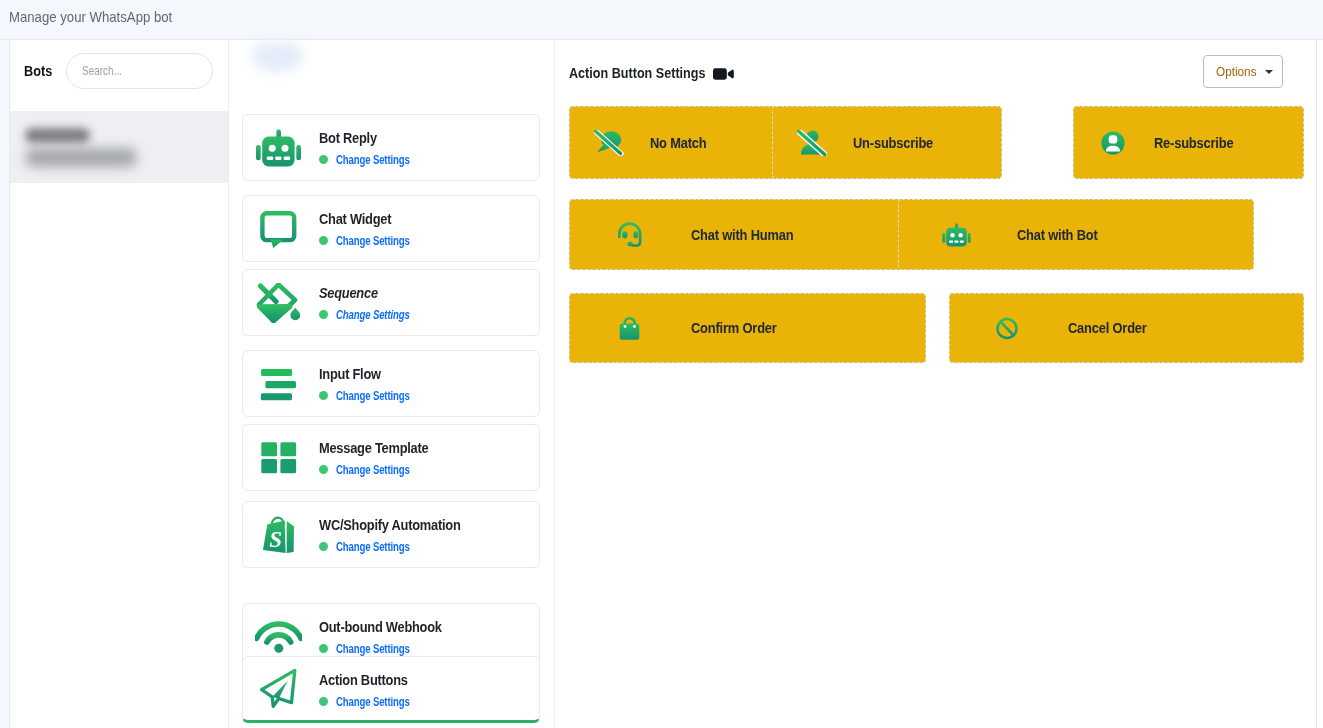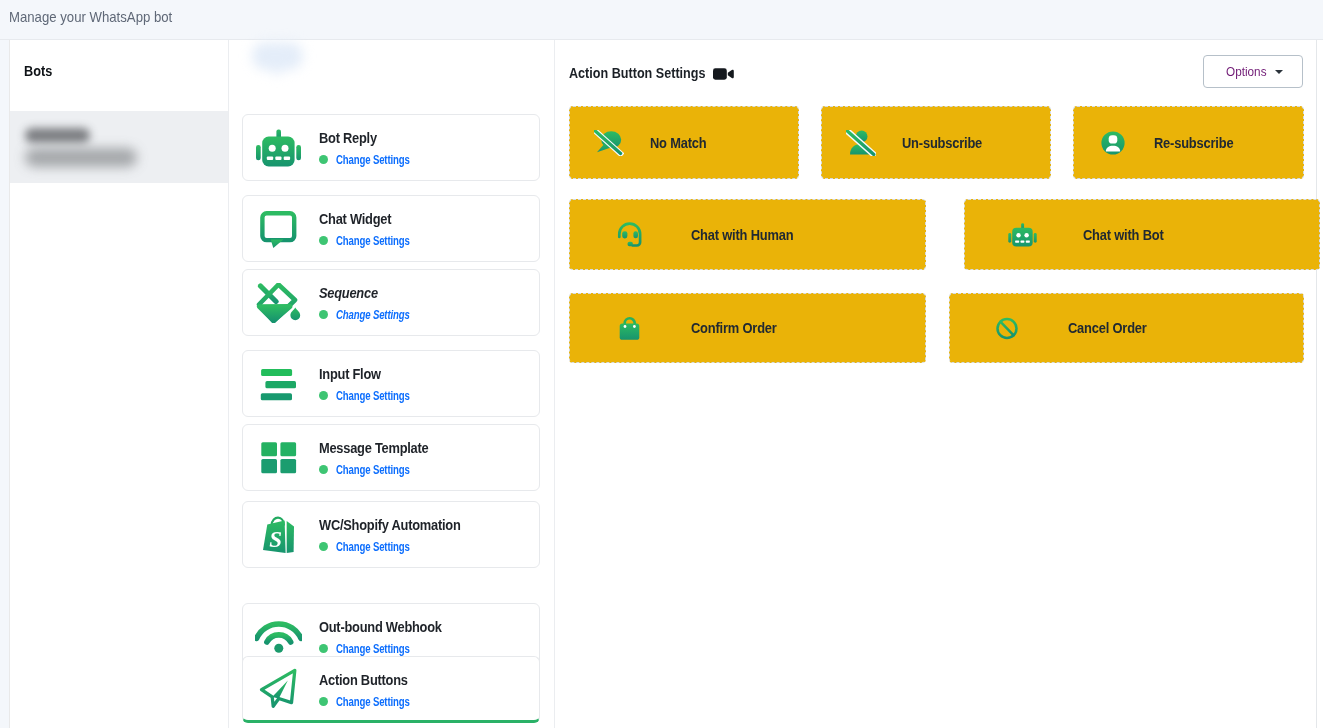--- a/index.html
+++ b/index.html
@@ -44,23 +44,23 @@
 .dot { display:inline-block; width:9px; height:9px; border-radius:50%;
   background:#3ec573; vertical-align:middle; }
 .cs { display:inline-block; margin-left:8px; font-size:12.5px; font-weight:700;
   color:#0d6efd; vertical-align:middle; letter-spacing:-0.2px; transform:scaleX(0.77);
   transform-origin:left center; }
 #rpanel { left:555px; top:40px; width:762px; height:688px; background:#fff;
   border-right:1px solid #e4e7ea; }
 #rtitle { left:569px; top:64px; font-size:15px; font-weight:700; color:#1b2026;
   transform:scaleX(0.84); transform-origin:left center; white-space:nowrap; }
 #vicon { left:713px; top:66px; }
-#optbtn { left:1203px; top:55px; width:100px; height:33px; border:1px solid #b6c0c9;
+#optbtn { left:1203px; top:55px; width:80px; height:33px; border:1px solid #b6c0c9;
   border-radius:4px; background:#fff; text-align:center; font-size:13.5px;
-  color:#701a75; line-height:31px; }
+  color:#a16207; line-height:31px; }
 #optbtn .ot { display:inline-block; transform:scaleX(0.87); transform-origin:center; }
 #optbtn .car { display:inline-block; width:0; height:0; margin-left:6px;
   border-left:4px solid transparent; border-right:4px solid transparent;
   border-top:4.5px solid #2b333b; vertical-align:2px; }
 .acard { position:absolute; background:#eab308; border:1px dashed #d6dce2;
   border-radius:4px; }
 .acard .ic { position:absolute; left:0; top:0; height:100%;
   display:flex; align-items:center; justify-content:center; }
 .acard .lb { position:absolute; top:0; height:100%; display:flex;
   align-items:center; font-size:14px; font-weight:700; color:#212931;
@@ -78,20 +78,21 @@
   </defs>
 </svg>
 
 <div id="topbar" class="abs">
     <div class="t">Manage your WhatsApp bot</div>
   </div>
 <div id="bgleft" class="abs"></div>
 
 <div id="sidebar" class="abs">
   <div class="bots">Bots</div>
+  <div id="search"><span class="ph">Search...</span></div>
   <div id="selitem">
       <div class="l1"></div>
       <div class="l2"></div>
     </div>
 </div>
 
 <div id="middle" class="abs"></div>
 <div id="blob" class="abs">
     <div class="c1"></div>
     <div class="c2"></div>
@@ -213,21 +214,21 @@
   <div class="ic" style="width:77px;">
       <svg width="30" height="26" viewBox="0 0 30 26">
     <ellipse cx="17.2" cy="9.8" rx="10" ry="8.5" fill="url(#gg)"></ellipse>
     <path d="M12.8 11 L3 22.2 L15.5 17.9 Z" fill="url(#gg)"></path>
     <path d="M0.2 0 L28.6 25.4" stroke="#f7fafd" stroke-width="5.6"></path>
     <path d="M1.3 1 L26.6 23.4" stroke="url(#gg)" stroke-width="3.3" stroke-linecap="round"></path>
   </svg>
     </div>
   <div class="lb" style="left:80px;">No Match</div>
 </div>
-<div class="acard" style="left:821px; top:106px; width:230px; height:73px;">
+<div class="acard" style="left:772px; top:106px; width:230px; height:73px;">
   <div class="ic" style="width:77px;">
       <svg width="30" height="26" viewBox="0 0 30 26">
     <circle cx="15.6" cy="6.4" r="5.9" fill="url(#gg)"></circle>
     <path d="M4 24.4 C4 17.8 8.6 14.1 14.6 14.1 L17 14.1 L25.8 22 L25.8 24.4 Z" fill="url(#gg)"></path>
     <path d="M0.2 0 L29.4 26" stroke="#f7fafd" stroke-width="6.2"></path>
     <path d="M1.3 1 L27.8 24.5" stroke="url(#gg)" stroke-width="3.3" stroke-linecap="round"></path>
   </svg>
     </div>
   <div class="lb" style="left:80px;">Un-subscribe</div>
 </div>
@@ -246,21 +247,21 @@
   <div class="ic" style="width:119px;">
       <svg width="27" height="26" viewBox="0 0 27 26">
     <path d="M3.3 15 V12 A10.4 10.4 0 0 1 24.1 12 V20.3 A3.2 3.2 0 0 1 20.9 23.5 L16.5 23.5" fill="none" stroke="url(#gg)" stroke-width="2.7" stroke-linecap="round"></path>
     <rect x="6.2" y="9.2" width="5.2" height="7.3" rx="2.4" fill="url(#gg)"></rect>
     <rect x="17.4" y="9.2" width="4.6" height="7.1" rx="2.2" fill="url(#gg)"></rect>
     <rect x="11.6" y="19.7" width="5.2" height="4.5" rx="1.8" fill="url(#gg)"></rect>
   </svg>
     </div>
   <div class="lb" style="left:121px;">Chat with Human</div>
 </div>
-<div class="acard" style="left:964px; top:199px; width:355.5px; height:71px;">
+<div class="acard" style="left:898px; top:199px; width:355.5px; height:71px;">
   <div class="ic" style="width:114px;">
       <svg width="29" height="24" viewBox="0 0 45 38">
     <rect x="20.4" y="0.5" width="4.6" height="9" rx="2" fill="url(#gg)"></rect>
     <rect x="6.2" y="7.6" width="32.4" height="29.8" rx="6.5" fill="url(#gg)"></rect>
     <rect x="0" y="16" width="4.7" height="15.2" rx="2.3" fill="url(#gg)"></rect>
     <rect x="40.3" y="16" width="4.7" height="15.2" rx="2.3" fill="url(#gg)"></rect>
     <circle cx="16.2" cy="19.3" r="3.5" fill="#fff"></circle>
     <circle cx="29" cy="19.3" r="3.5" fill="#fff"></circle>
     <rect x="10.8" y="27.6" width="6.4" height="3.5" rx="1" fill="#fff"></rect>
     <rect x="19.3" y="27.6" width="6.2" height="3.5" rx="1" fill="#fff"></rect>

